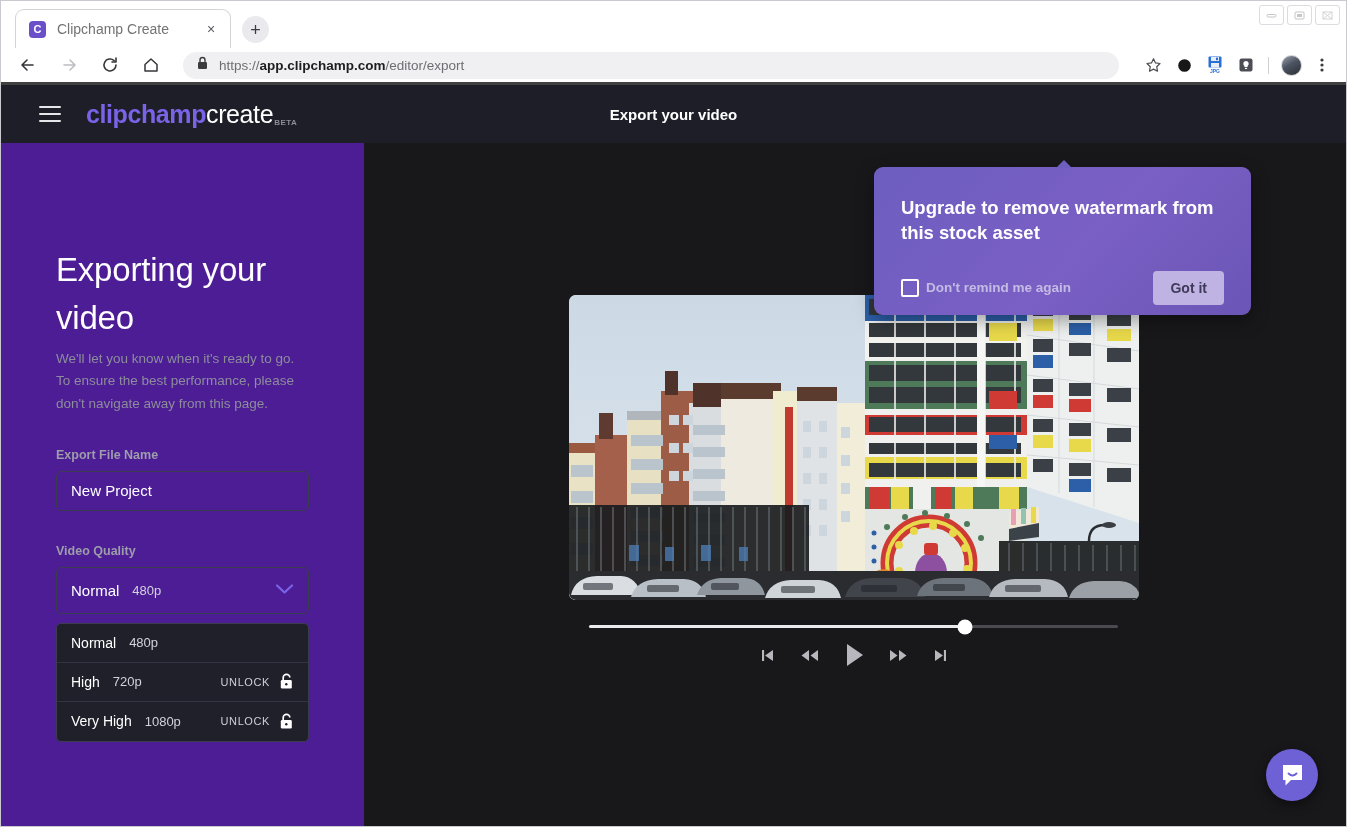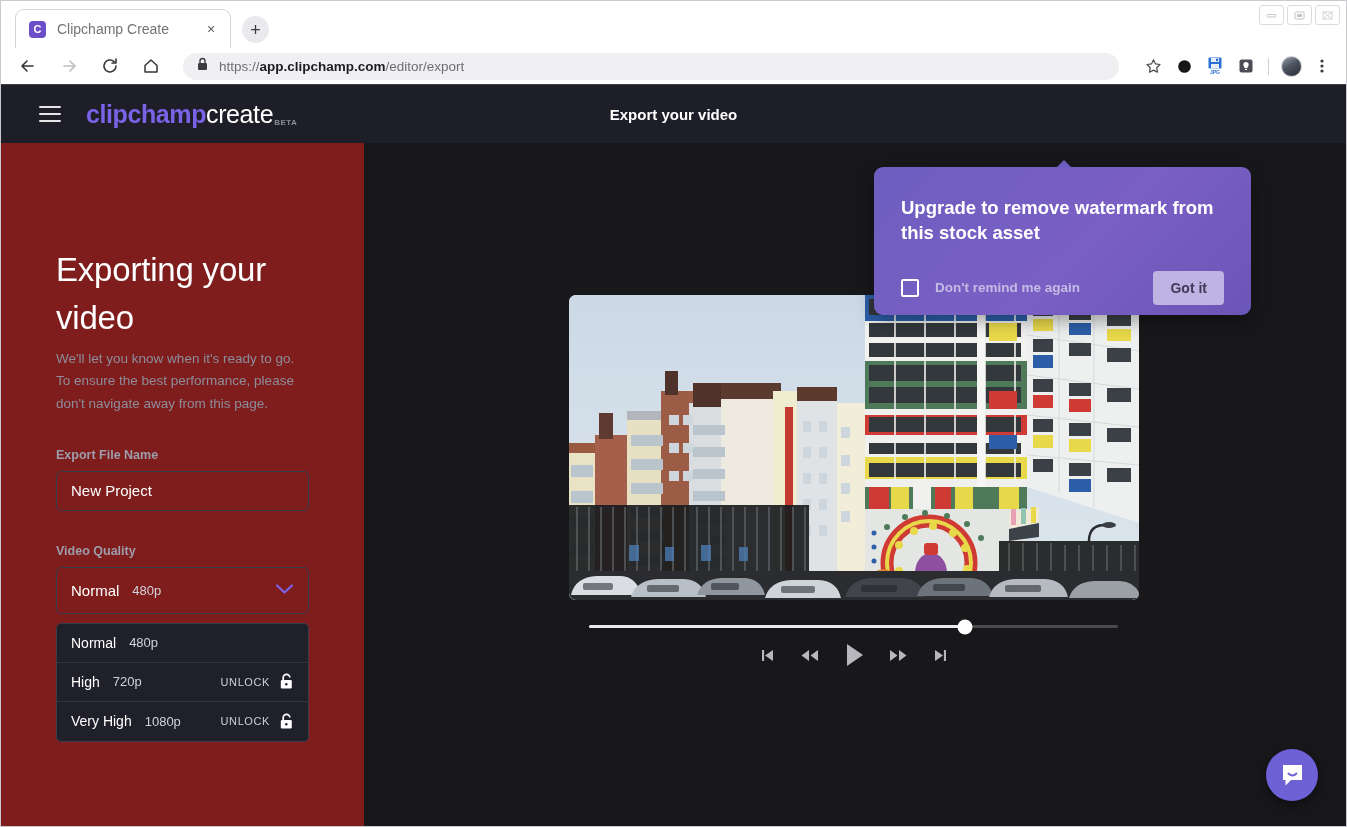--- a/index.html
+++ b/index.html
@@ -79,21 +79,21 @@
   .winbtn svg { display:block; }
 
   
   .toolbar {
     height: 37px;
     background: #ffffff;
     display: flex; align-items: center;
     padding: 0 10px 0 12px;
     gap: 12px;
     flex: 0 0 auto;
-    border-bottom: 1px solid #404040;
+    border-bottom: 3px solid #404040;
   }
   .navbtn {
     width: 29px; height: 29px;
     display: flex; align-items: center; justify-content: center;
     border-radius: 50%;
     color: #36363a;
   }
   .navbtn.disabled { color: #bdbdc2; }
 
   .omnibox {
@@ -202,21 +202,21 @@
     content:''; position:absolute; left:18%; top:48%;
     width:64%; height:58%; border-radius:50% 50% 42% 42%;
     background: radial-gradient(ellipse at 50% 20%, #d8d2cc 0%, #6d665f 50%, #191613 100%);
   }
 
   
   .app-body { display: flex; height: calc(100% - 58px); }
 
   .sidebar {
     width: 363px;
-    background: #7f1d1d;
+    background: #4c1d95;
     flex: 0 0 auto;
     padding: 0 55px;
     position: relative;
   }
   .side-h1 {
     font-size: 33px; font-weight: 400; color: #ffffff;
     line-height: 1.45;
     margin-top: 103px;
     letter-spacing: -0.2px;
   }
@@ -363,21 +363,21 @@
   }
   .pop-check {
     width: 18px; height: 18px;
     border: 2px solid #ffffff;
     border-radius: 2px;
     background: transparent;
     flex: 0 0 auto;
   }
   .pop-check-label {
     font-size: 13.5px; font-weight: 700; color: #c4bbe4;
-    margin-left: 16px;
+    margin-left: 7px;
   }
   .pop-btn {
     margin-left: auto;
     background: #bfb3e3;
     color: #3f3a58;
     font-size: 14px; font-weight: 700;
     border: none; border-radius: 4px;
     padding: 9px 17px;
     font-family: inherit;
   }

